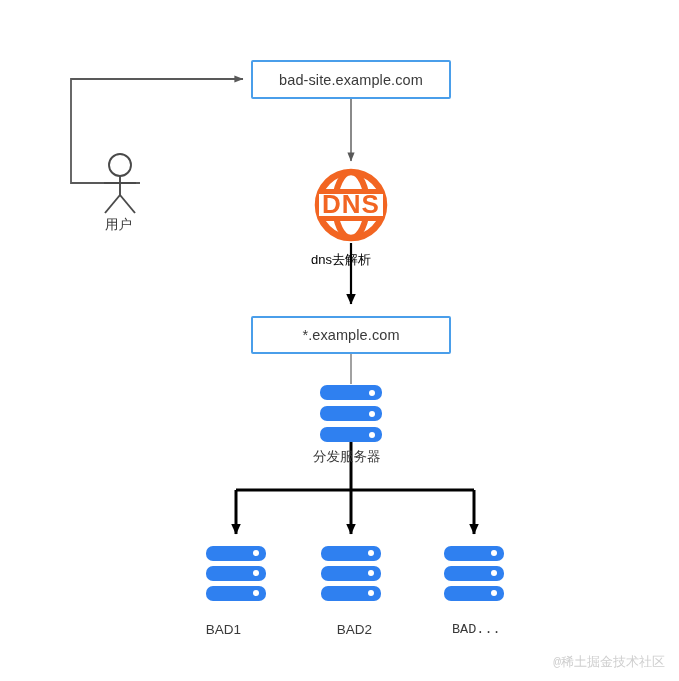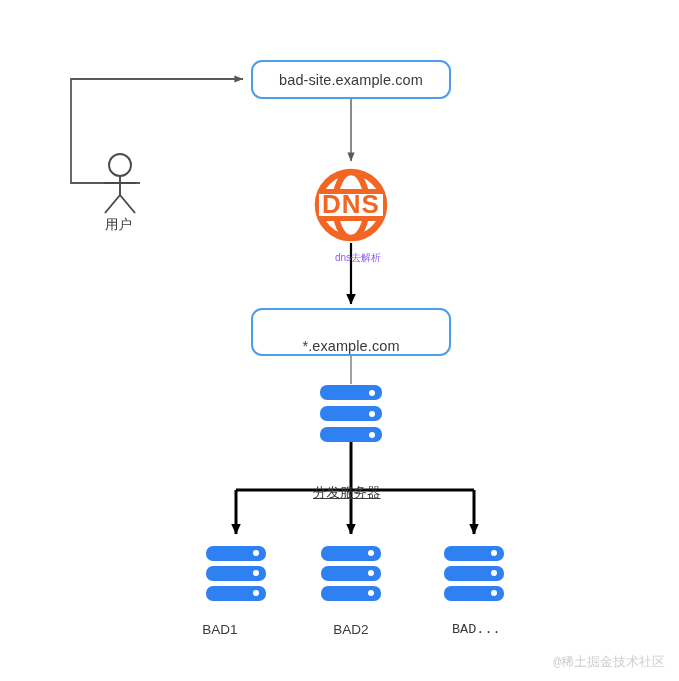--- a/index.html
+++ b/index.html
@@ -28,48 +28,47 @@
   
   .domain-box {
     border: 2px solid #4a9eea;
     background: #ffffff;
     display: flex;
     align-items: center;
     justify-content: center;
     font-size: 14.5px;
     color: #3a3a3a;
     letter-spacing: 0.1px;
-    border-radius: 11px;
+    border-radius: 2px;
   }
   #box-bad-site {
     left: 251px; top: 60px; width: 200px; height: 39px;
   }
   #box-wildcard {
-    left: 251px; top: 308px; width: 200px; height: 48px; align-items: flex-end;
+    left: 251px; top: 316px; width: 200px; height: 38px;
   }
   
   .edge-label {
     position: absolute;
-    font-size: 10px;
-    color: #8b5cf6;
+    font-size: 13px;
+    color: #000000;
     white-space: nowrap;
     text-align: center;
     background: transparent;
-    margin-left: 24px;
   }
   .node-label {
     position: absolute;
     font-size: 13.5px;
     color: #3a3a3a;
     white-space: nowrap;
-    text-align: center;
+    text-align: right;
   }
   #label-dns-resolve { left: 311px; top: 251px; }
   #label-user { left: 105px; top: 216px; }
-  #label-dist-server { left: 313px; top: 484px; text-decoration: underline; }
+  #label-dist-server { left: 313px; top: 448px; }
   #label-bad1 { left: 199px; top: 622px; width: 42px; }
   #label-bad2 { left: 330px; top: 622px; width: 42px; }
   #label-bad3 { left: 452px; top: 622px; width: 46px; font-family: Liberation Mono, monospace; }
   
   .server-icon {
     position: absolute;
   }
   .server-bar {
     position: absolute;
     left: 0;

